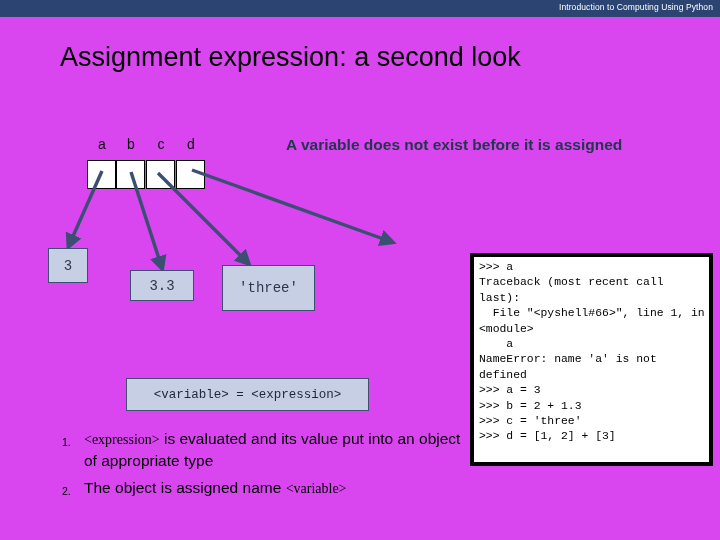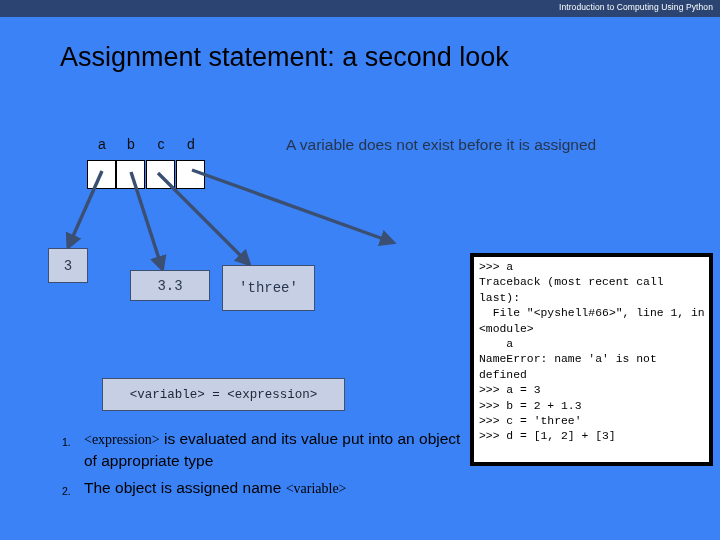--- a/index.html
+++ b/index.html
@@ -11,21 +11,21 @@
     height: 540px;
     background: #ffffff;
     font-family: "Liberation Sans", sans-serif;
     overflow: hidden;
     position: relative;
   }
   #slide {
     position: relative;
     width: 720px;
     height: 540px;
-    background: #3b82f6;
+    background: #d946ef;
     overflow: hidden;
   }
 
   
   #header-bar {
     position: absolute;
     left: 0;
     top: 0;
     width: 720px;
     height: 17px;
@@ -76,44 +76,45 @@
 
   
   #callout-text {
     position: absolute;
     left: 286px;
     top: 136px;
     font-size: 15.5px;
     color: #26354f;
     font-family: "Liberation Sans", sans-serif;
     white-space: nowrap;
+    font-weight: bold;
   }
 
   
   .obj-box {
     position: absolute;
     background: #c6cfe3;
     border: 1px solid #3c4f72;
     box-sizing: border-box;
     display: flex;
     align-items: center;
     justify-content: center;
     font-family: "Liberation Mono", monospace;
     font-size: 14px;
     color: #2b3850;
   }
   #obj-a { left: 48px;  top: 248px; width: 40px;  height: 35px; }
-  #obj-b { left: 130px; top: 270px; width: 80px;  height: 31px; }
+  #obj-b { left: 130px; top: 270px; width: 64px;  height: 31px; }
   #obj-c { left: 222px; top: 265px; width: 93px;  height: 46px; }
   #obj-d { left: 330px; top: 245px; width: 126px; height: 31px; }
 
   
   #syntax-box {
     position: absolute;
-    left: 102px;
+    left: 126px;
     top: 378px;
     width: 243px;
     height: 33px;
     background: #c6cfe3;
     border: 1px solid #41506e;
     box-sizing: border-box;
     display: flex;
     align-items: center;
     justify-content: center;
     font-family: "Liberation Mono", monospace;
@@ -184,21 +185,21 @@
   }
 </style>
 </head>
 <body>
 
 <div id="slide">
 
   <div id="header-bar"></div>
   <div id="header-title">Introduction to Computing Using Python</div>
 
-  <div id="slide-title">Assignment statement: a second look</div>
+  <div id="slide-title">Assignment expression: a second look</div>
 
   <div class="var-label" style="left:87px">a</div>
   <div class="var-label" style="left:116px">b</div>
   <div class="var-label" style="left:146px">c</div>
   <div class="var-label" style="left:176px">d</div>
 
   <div class="name-cell" style="left:87px"></div>
   <div class="name-cell" style="left:116px"></div>
   <div class="name-cell" style="left:146px"></div>
   <div class="name-cell" style="left:176px"></div>

